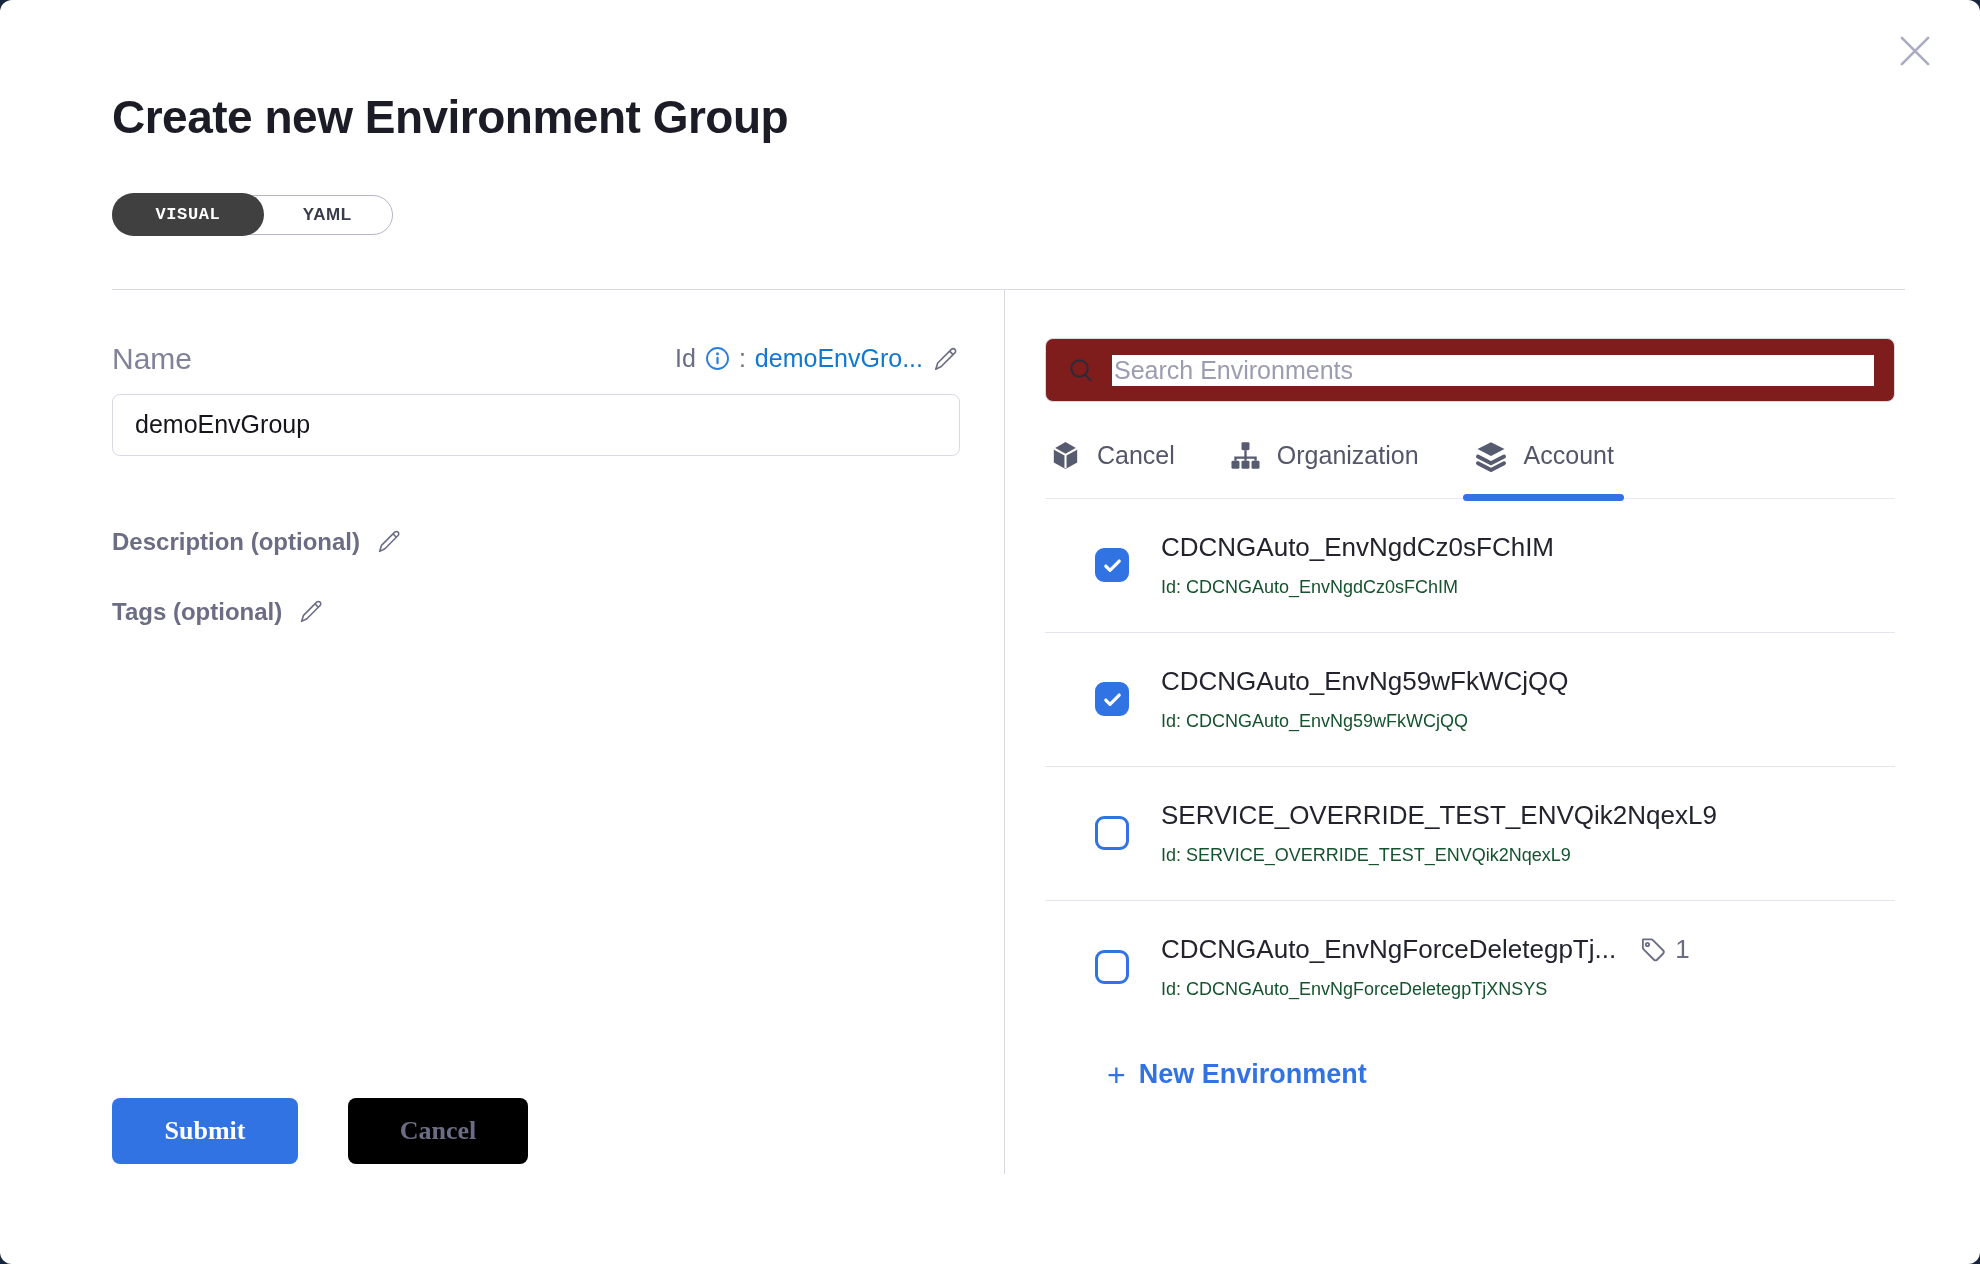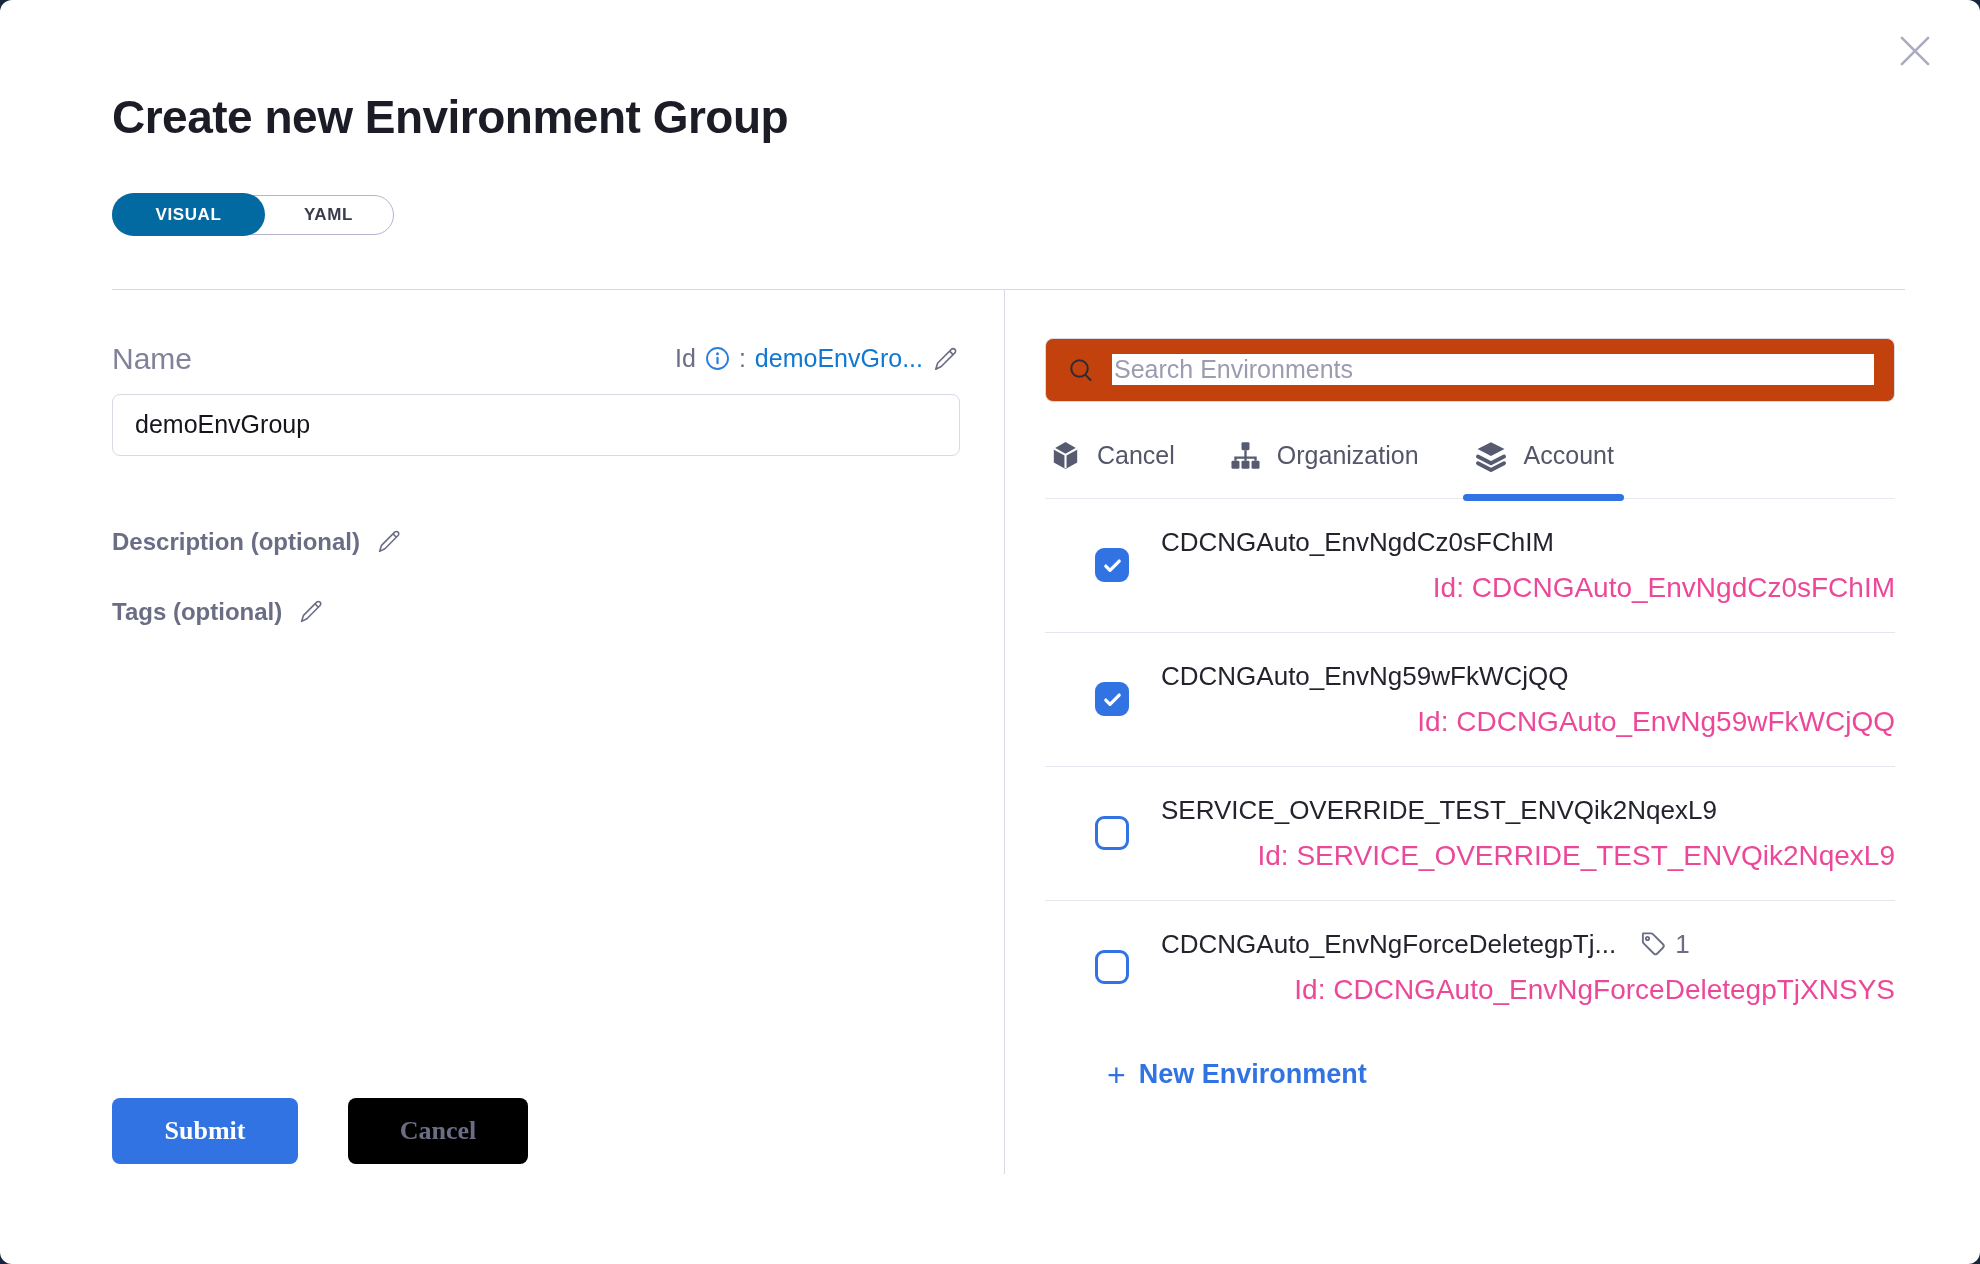--- a/index.html
+++ b/index.html
@@ -27,21 +27,21 @@
   
   .toggle{
     margin:52px 0 0 112px;display:inline-flex;align-items:center;
     border:1.5px solid #b4b5ca;border-radius:24px;height:40px;background:#fff;
   }
   .seg{
     display:flex;align-items:center;justify-content:center;height:40px;
     font-size:17px;font-weight:700;letter-spacing:0.6px;color:#3a3b4b;
     padding:0 40px;border-radius:24px;cursor:pointer;
   }
-  .seg.active{background:#0369a1;color:#fff;margin:-1.5px;height:43px;padding:0 44px;}
+  .seg.active{background:#404040;color:#fff;margin:-1.5px;height:43px;padding:0 44px;font-family:Liberation Mono, monospace;}
   .hr{height:1px;background:var(--border);margin:54px 75px 0 112px;}
 
   .columns{display:flex;align-items:stretch;margin:0 85px 0 112px;height:884px;}
   .left{width:848px;display:flex;flex-direction:column;}
   .vdiv{width:1px;background:var(--border);margin-left:44px;flex:none;}
   .right{flex:1;margin-left:40px;display:flex;flex-direction:column;min-width:0;}
 
   
   .name-row{margin-top:52px;display:flex;justify-content:space-between;align-items:center;}
   .name-label{font-size:30px;color:#81829a;}
@@ -61,21 +61,21 @@
     color:#fff;font-size:26px;font-weight:700;font-family:inherit;cursor:pointer;
   }
   .cancel-btn{
     width:180px;height:66px;border:none;border-radius:8px;background:#000000;
     color:var(--text_gray);font-size:26px;font-weight:700;font-family:inherit;cursor:pointer;
   }
 
   
   .search-box{
     margin-top:48px;height:64px;border:1px solid var(--border);border-radius:8px;
-    display:flex;align-items:center;padding:0 20px;gap:16px;background:#c2410c;
+    display:flex;align-items:flex-start;padding:16px 20px;gap:16px;background:#7f1d1d;
   }
   .search-box input{
     border:none;outline:none;flex:1;font-size:25px;font-family:inherit;color:#15151d;
   }
   .search-box input::placeholder{color:var(--text_light);}
   .tabs{margin-top:36px;display:flex;gap:54px;border-bottom:1px solid #e7e8f0;padding-left:4px;}
   .tab{
     display:flex;align-items:center;gap:15px;font-size:25px;color:#545669;
     padding-bottom:24px;position:relative;cursor:pointer;white-space:nowrap;
   }
@@ -91,21 +91,21 @@
     width:34px;height:34px;border-radius:9px;margin-left:50px;flex:none;
     border:3px solid var(--accent);background:#fff;
     display:flex;align-items:center;justify-content:center;cursor:pointer;
   }
   .checkbox.checked{background:var(--accent);border-color:var(--accent);}
   .checkbox:not(.checked) svg{display:none;}
   .row-text{margin-left:32px;flex:1;min-width:0;}
   .row-top{display:flex;align-items:center;gap:22px;}
   .row-title{font-size:26px;color:#23232e;white-space:nowrap;}
   .tag-badge{display:flex;align-items:center;gap:7px;color:var(--text_gray);font-size:26px;}
-  .row-id{font-size:28px;color:#ec4899;margin-top:14px;white-space:nowrap;text-align:right;}
+  .row-id{font-size:18px;color:#14532d;margin-top:14px;white-space:nowrap;}
   .new-env{
     margin:40px 0 0 62px;display:flex;align-items:center;gap:13px;
     color:var(--accent);font-size:27px;font-weight:700;cursor:pointer;background:none;border:none;
     font-family:inherit;padding:0;
   }
   .new-env .plus{font-size:32px;font-weight:400;line-height:1;}
 </style>
 </head>
 <body>
 

